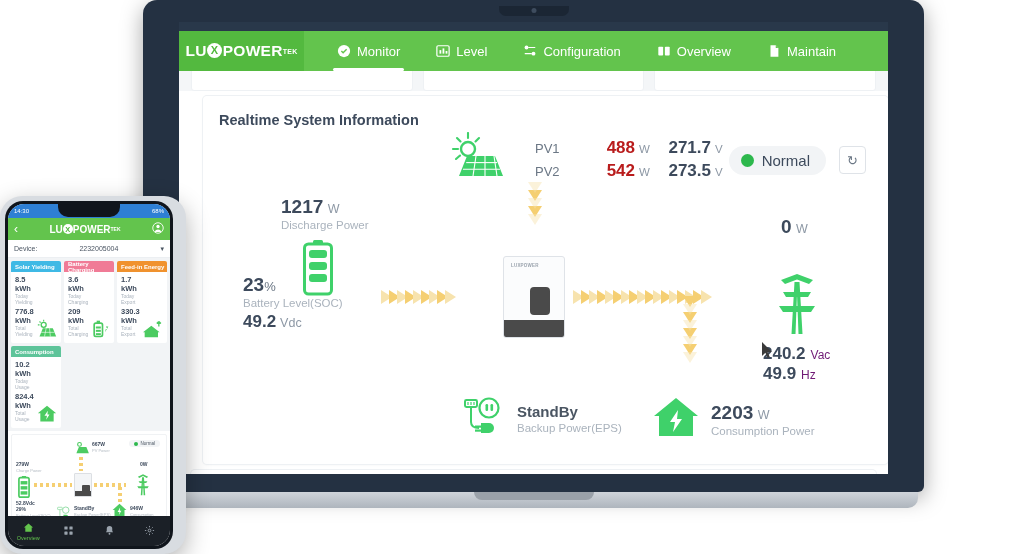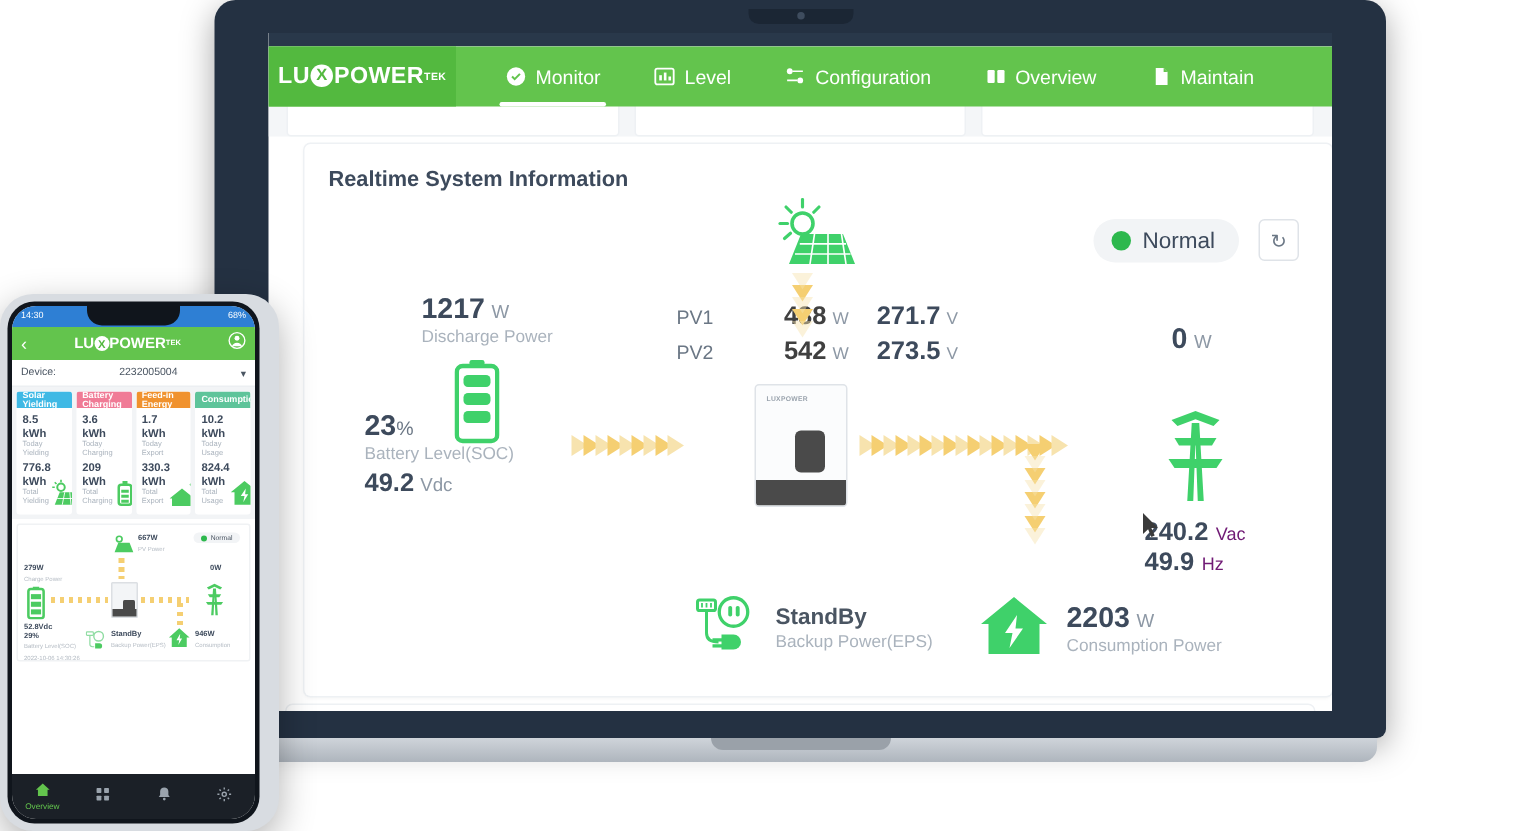--- a/index.html
+++ b/index.html
@@ -159,25 +159,25 @@
     color: #6b7785; font-size: 13px;
   }
 
   
   .node { position: absolute; }
   .val-big { font-size: 19px; font-weight: 700; color: #3d4a5c; }
   .val-unit { font-size: 12.5px; font-weight: 400; color: #8d98a5; }
   .val-label { font-size: 11.5px; color: #aab3bd; margin-top: 1px; }
 
   
-  #pv-node { left: 248px; top: 36px; display: flex; align-items: center; gap: 14px; flex-direction: column; }
+  #pv-node { left: 248px; top: 36px; display: flex; align-items: center; gap: 30px; }
   .pv-rows { display: flex; flex-direction: column; gap: 3px; }
   .pv-row { display: flex; align-items: baseline; gap: 0; }
   .pv-name { font-size: 13px; color: #6b7785; width: 42px; }
-  .pv-w { font-size: 17px; font-weight: 700; color: #404040; width: 58px; text-align: right; }
+  .pv-w { font-size: 17px; font-weight: 700; color: #b91c1c; width: 58px; text-align: right; }
   .pv-wu { font-size: 11.5px; color: #8d98a5; margin-left: 4px; width: 22px;}
   .pv-v { font-size: 17px; font-weight: 700; color: #3d4a5c; width: 50px; text-align: right;}
   .pv-vu { font-size: 11.5px; color: #8d98a5; margin-left: 4px; }
 
   
   #discharge-node { left: 78px; top: 100px; text-align: left; }
   #battery-node { left: 40px; top: 178px; display: flex; align-items: center; gap: 10px; }
   .batt-text { display: flex; flex-direction: column; }
   .soc-line { display: flex; align-items: baseline; }
   .soc-num { font-size: 19px; font-weight: 700; color: #3d4a5c; }
@@ -300,21 +300,21 @@
     width: 10px; height: 10px; border-radius: 50%;
     background: #fff; color: #53b93f; font-size: 7.5px; font-weight: 800;
   }
   .ph-logo .tm2 { font-size: 5px; vertical-align: super; }
   .device-row {
     height: 18px; background: #fff; border-bottom: 1px solid #eceff2;
     display: flex; align-items: center; justify-content: space-between;
     padding: 0 6px; font-size: 7px; color: #4a5562;
   }
   .cards-grid {
-    display: grid; grid-template-columns: 1fr 1fr 1fr 1fr;
+    display: grid; grid-template-columns: 1fr 1fr 1fr;
     gap: 3px; padding: 3px; background: #f2f4f6;
   }
   .pcard { background: #fff; border-radius: 2px; overflow: hidden; }
   .pcard-head {
     height: 11px; display: flex; align-items: center;
     padding-left: 4px; color: #fff; font-size: 6px; font-weight: 600;
   }
   .pcard-body {
     padding: 3px 4px 4px 4px; display: flex;
     justify-content: space-between; align-items: flex-end;

